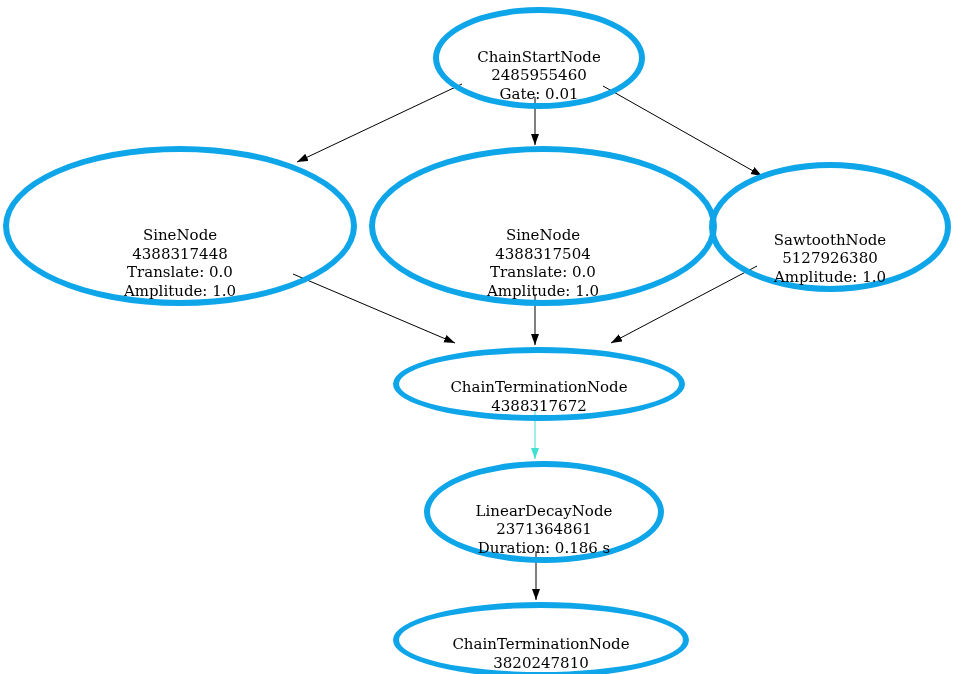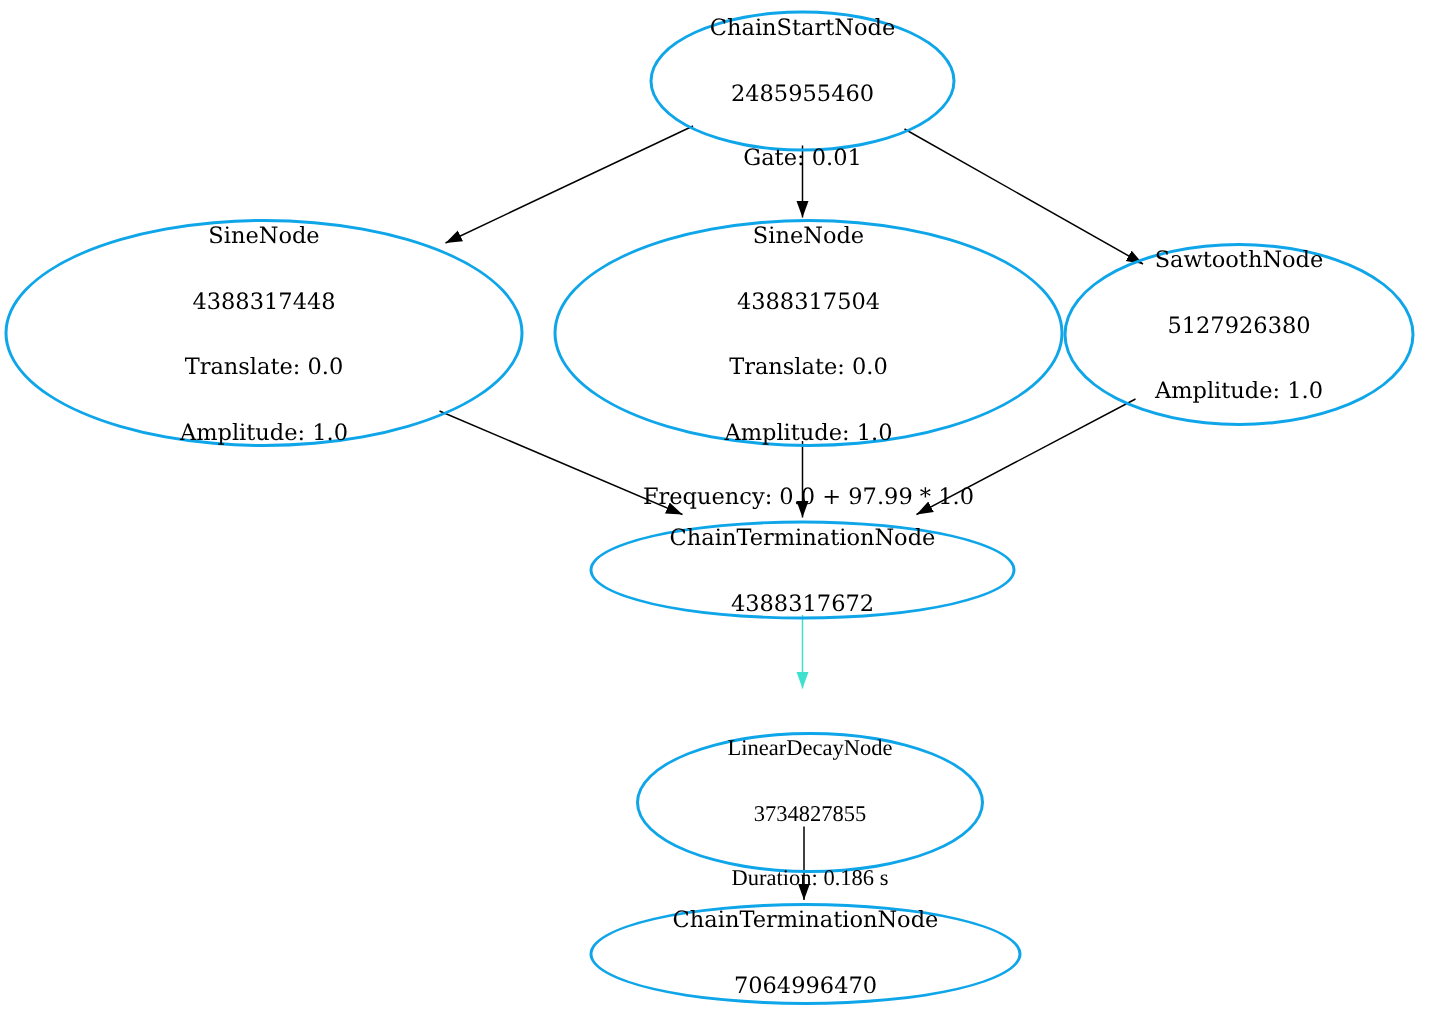--- a/index.html
+++ b/index.html
@@ -12,32 +12,31 @@
     color: #000000;
     overflow: hidden;
   }
   svg.edge-layer {
     position: absolute;
     left: 0; top: 0;
     width: 958px; height: 674px;
   }
   .node {
     position: absolute;
-    border: 2px solid #0ea5e9;
+    border: 6px solid #0ea5e9;
     border-radius: 50%;
     background: transparent;
     display: flex;
     flex-direction: column;
     align-items: center;
-    justify-content: flex-start;
+    justify-content: flex-end;
     text-align: center;
     font-size: 15px;
     line-height: 18.5px;
     white-space: nowrap;
-    gap: 25px;
   }
   .node span { display: block; }
 </style>
 </head>
 <body>
 
 <div id="canvas">
 
   <svg class="edge-layer" width="958" height="674" viewBox="0 0 958 674" xmlns="http://www.w3.org/2000/svg">
     <defs>
@@ -70,38 +69,37 @@
     <span>4388317448</span>
     <span>Translate: 0.0</span>
     <span>Amplitude: 1.0</span>
   </div>
 
   <div class="node" style="left:369px; top:146px; width:336px; height:148px;">
     <span>SineNode</span>
     <span>4388317504</span>
     <span>Translate: 0.0</span>
     <span>Amplitude: 1.0</span>
-    <span>Frequency: 0.0 + 97.99 * 1.0</span>
   </div>
 
   <div class="node" style="left:709px; top:162px; width:230px; height:118px;">
     <span>SawtoothNode</span>
     <span>5127926380</span>
     <span>Amplitude: 1.0</span>
   </div>
 
   <div class="node" style="left:393px; top:347px; width:280px; height:62px;">
     <span>ChainTerminationNode</span>
     <span>4388317672</span>
   </div>
 
-  <div class="node" style="left:424px; top:488px; width:228px; height:90px;font-family:Liberation Serif, serif;">
+  <div class="node" style="left:424px; top:461px; width:228px; height:90px;">
     <span>LinearDecayNode</span>
-    <span>3734827855</span>
+    <span>2371364861</span>
     <span>Duration: 0.186 s</span>
   </div>
 
   <div class="node" style="left:393px; top:602px; width:284px; height:64px;">
     <span>ChainTerminationNode</span>
-    <span>7064996470</span>
+    <span>3820247810</span>
   </div>
 
 </div>
 
 </body></html>

